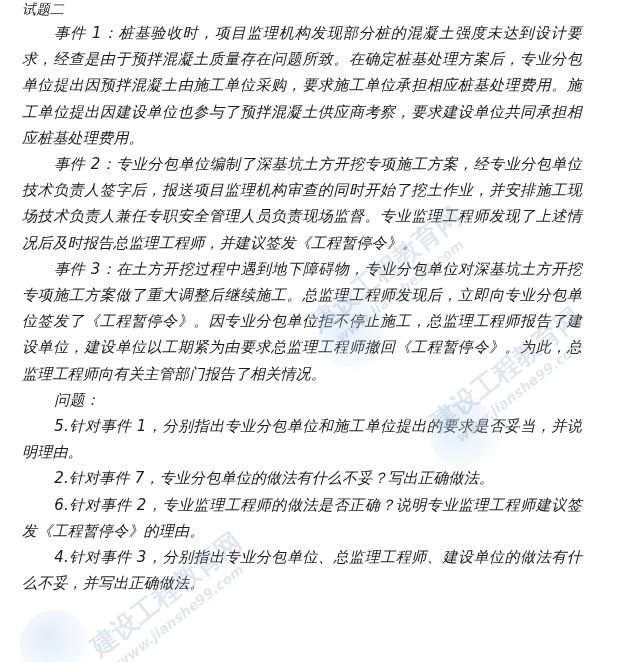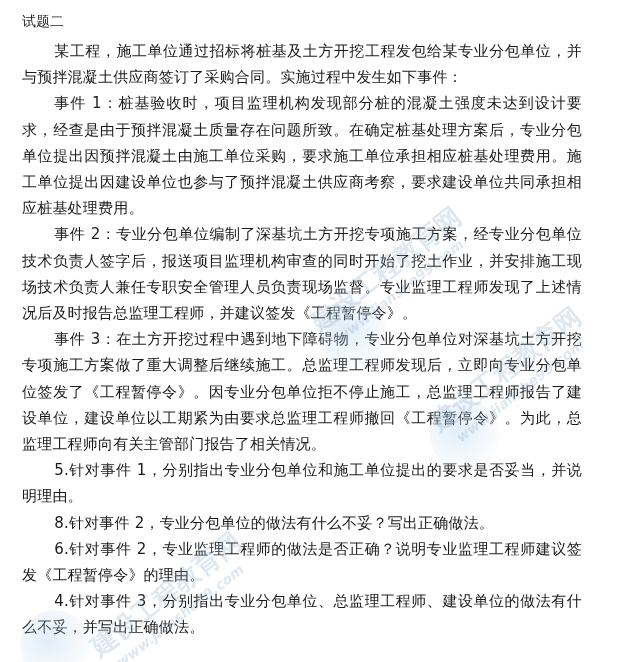--- a/index.html
+++ b/index.html
@@ -1,41 +1,41 @@
 <!DOCTYPE html>
 <html><head>
 <meta charset="utf-8">
 <style>
   html, body { margin: 0; padding: 0; background: #ffffff; }
   body { width: 626px; height: 662px; overflow: hidden; position: relative;
          font-family: "DejaVu Sans", "Liberation Sans", sans-serif; color: #1a1a1a; }
-  .doc { position: absolute; left: 22px; top: 12px; width: 560px; }
+  .doc { position: absolute; left: 22px; top: 0; width: 560px; font-style: italic; }
   .title { font-size: 14px; line-height: 18px; margin: 0; padding-top: 0; height: 20px; }
   .para { font-size: 15px; line-height: 26.2px; margin: 0; text-indent: 2.15em;
           letter-spacing: 0.2px; text-align: justify; }
   .para.first { margin-top: 6px; }
   .wm { position: absolute; pointer-events: none; color: rgba(140,170,200,0.28);
         font-weight: bold; transform: rotate(-38deg); white-space: nowrap; }
   .wm .cn { font-size: 26px; display: block; }
   .wm .url { font-size: 14px; display: block; font-style: italic; margin-left: 10px; }
   .wm-logo { position: absolute; width: 70px; height: 70px; border-radius: 50%;
              background: radial-gradient(circle at 40% 40%, rgba(170,205,235,0.35), rgba(170,205,235,0.05) 70%);
              pointer-events: none; }
 </style>
 </head>
 <body>
 
 <div class="doc">
   <p class="title">试题二</p>
-  <p class="para first">某工程，施工单位通过招标将桩基及土方开挖工程发包给某专业分包单位，并与预拌混凝土供应商签订了采购合同。实施过程中发生如下事件：</p>
   <p class="para">事件 1：桩基验收时，项目监理机构发现部分桩的混凝土强度未达到设计要求，经查是由于预拌混凝土质量存在问题所致。在确定桩基处理方案后，专业分包单位提出因预拌混凝土由施工单位采购，要求施工单位承担相应桩基处理费用。施工单位提出因建设单位也参与了预拌混凝土供应商考察，要求建设单位共同承担相应桩基处理费用。</p>
   <p class="para">事件 2：专业分包单位编制了深基坑土方开挖专项施工方案，经专业分包单位技术负责人签字后，报送项目监理机构审查的同时开始了挖土作业，并安排施工现场技术负责人兼任专职安全管理人员负责现场监督。专业监理工程师发现了上述情况后及时报告总监理工程师，并建议签发《工程暂停令》。</p>
   <p class="para">事件 3：在土方开挖过程中遇到地下障碍物，专业分包单位对深基坑土方开挖专项施工方案做了重大调整后继续施工。总监理工程师发现后，立即向专业分包单位签发了《工程暂停令》。因专业分包单位拒不停止施工，总监理工程师报告了建设单位，建设单位以工期紧为由要求总监理工程师撤回《工程暂停令》。为此，总监理工程师向有关主管部门报告了相关情况。</p>
+  <p class="para">问题：</p>
   <p class="para">5.针对事件 1，分别指出专业分包单位和施工单位提出的要求是否妥当，并说明理由。</p>
-  <p class="para">8.针对事件 2，专业分包单位的做法有什么不妥？写出正确做法。</p>
+  <p class="para">2.针对事件 7，专业分包单位的做法有什么不妥？写出正确做法。</p>
   <p class="para">6.针对事件 2，专业监理工程师的做法是否正确？说明专业监理工程师建议签发《工程暂停令》的理由。</p>
   <p class="para">4.针对事件 3，分别指出专业分包单位、总监理工程师、建设单位的做法有什么不妥，并写出正确做法。</p>
 </div>
 
 <div class="wm-logo" style="left:318px; top:300px;"></div>
 <div class="wm" style="left:300px; top:250px;">
   <span class="cn">建设工程教育网</span>
   <span class="url">www.jianshe99.com</span>
 </div>
 <div class="wm-logo" style="left:430px; top:400px;"></div>

